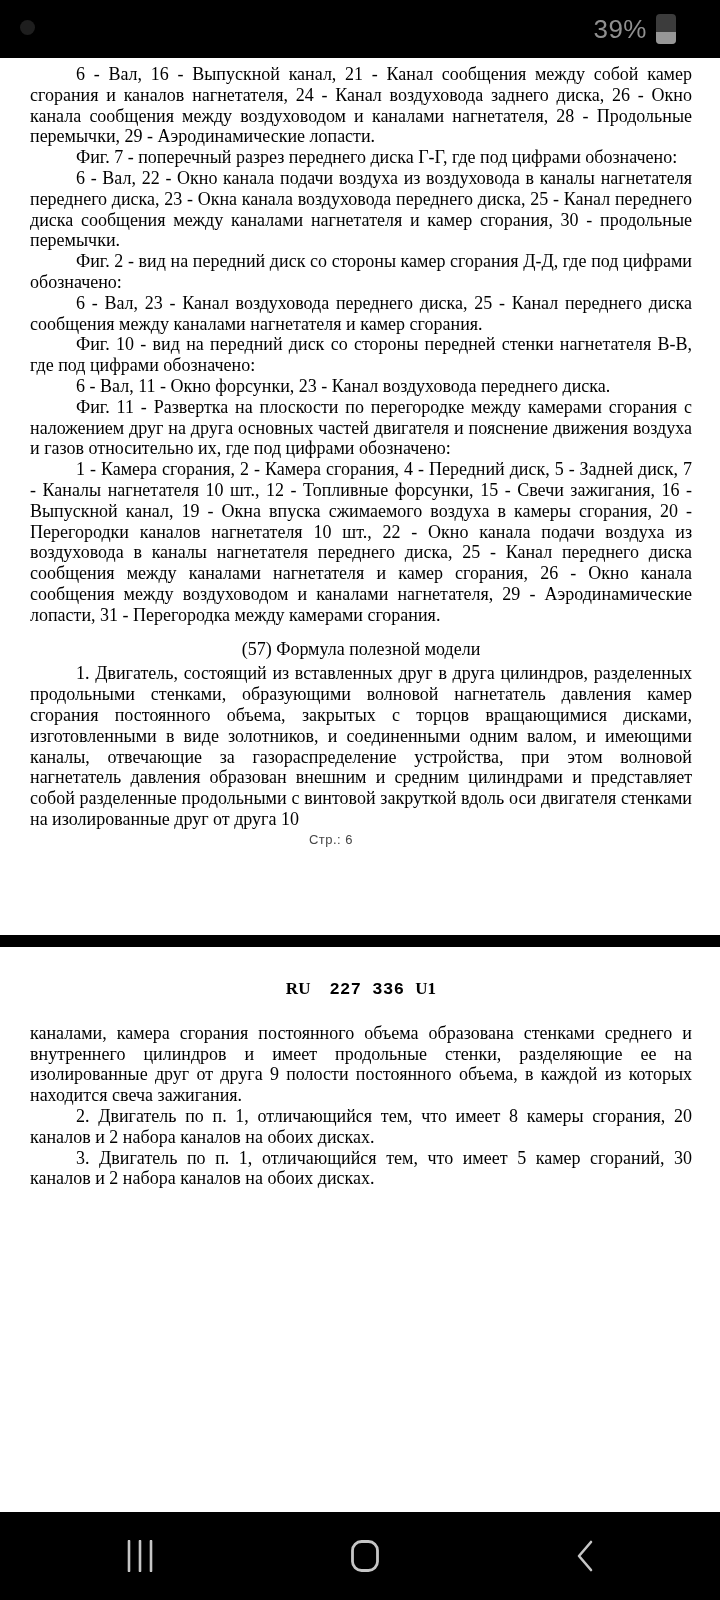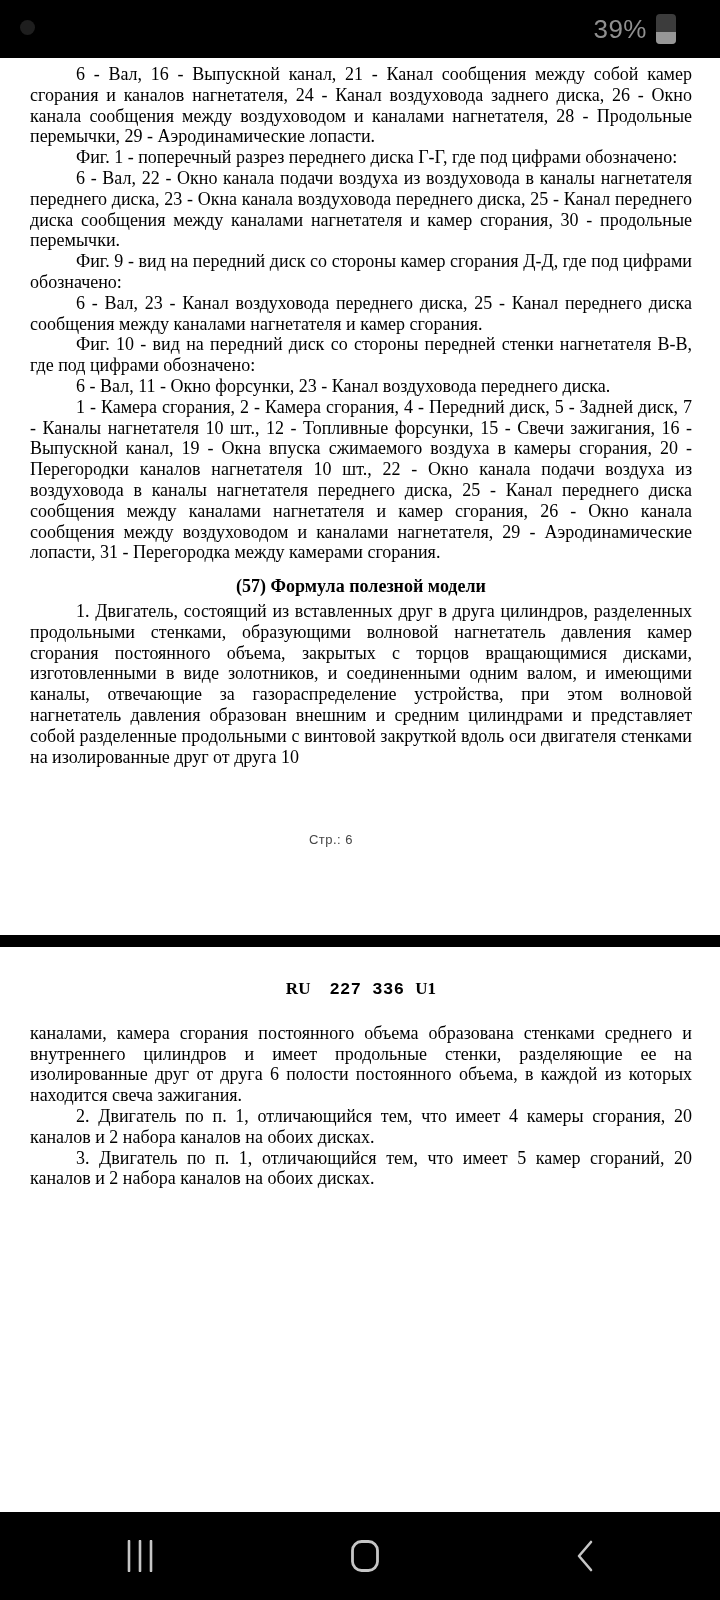--- a/index.html
+++ b/index.html
@@ -19,21 +19,21 @@
 
   
   .doc-viewport { flex:1 1 auto; background:#1d4ed8; }
   .doc-page { background:#fff; color:#000;
               font-family:"Liberation Serif","DejaVu Serif",serif;
               font-size:18px; line-height:20.8px; text-align:justify; }
   .page1 { height:877px; padding:6px 28px 0 30px; position:relative; overflow:hidden; }
   .page2 { height:565px; padding:32px 28px 0 30px; overflow:hidden; }
   .para { margin:0; }
   .indent { text-indent:46px; }
-  .claims-heading { margin:13px 0 4px 0; font-weight:700; font-size:18px;
+  .claims-heading { margin:13px 0 4px 0; font-weight:400; font-size:18px;
                     text-align:center; text-indent:0; }
   .page-footer { position:absolute; bottom:84px; left:0; right:58px; text-align:center;
                  font-family:"Liberation Sans","DejaVu Sans",sans-serif;
                  font-size:13px; color:#454545; letter-spacing:.5px; }
   .page-divider { height:12px; background:#000; }
   .patent-header { display:flex; justify-content:center; align-items:baseline;
                    font-weight:700; font-size:17px; margin-bottom:22px; }
   .patent-header .hdr-country { margin-right:19px; }
   .patent-header .hdr-number { margin-right:11px; letter-spacing:.5px;font-family:Liberation Mono, monospace; }
 
@@ -55,43 +55,44 @@
       <span class="battery-icon">
         <i class="battery-fill"></i>
       </span>
     </div>
   </div>
 
   <div class="doc-viewport">
 
     <section class="doc-page page1">
       <p class="para indent">6 - Вал, 16 - Выпускной канал, 21 - Канал сообщения между собой камер сгорания и каналов нагнетателя, 24 - Канал воздуховода заднего диска, 26 - Окно канала сообщения между воздуховодом и каналами нагнетателя, 28 - Продольные перемычки, 29 - Аэродинамические лопасти.</p>
-      <p class="para indent">Фиг. 1 - поперечный разрез переднего диска Г-Г, где под цифрами обозначено:</p>
+      <p class="para indent">Фиг. 7 - поперечный разрез переднего диска Г-Г, где под цифрами обозначено:</p>
       <p class="para indent">6 - Вал, 22 - Окно канала подачи воздуха из воздуховода в каналы нагнетателя переднего диска, 23 - Окна канала воздуховода переднего диска, 25 - Канал переднего диска сообщения между каналами нагнетателя и камер сгорания, 30 - продольные перемычки.</p>
-      <p class="para indent">Фиг. 9 - вид на передний диск со стороны камер сгорания Д-Д, где под цифрами обозначено:</p>
+      <p class="para indent">Фиг. 2 - вид на передний диск со стороны камер сгорания Д-Д, где под цифрами обозначено:</p>
       <p class="para indent">6 - Вал, 23 - Канал воздуховода переднего диска, 25 - Канал переднего диска сообщения между каналами нагнетателя и камер сгорания.</p>
       <p class="para indent">Фиг. 10 - вид на передний диск со стороны передней стенки нагнетателя В-В, где под цифрами обозначено:</p>
       <p class="para indent">6 - Вал, 11 - Окно форсунки, 23 - Канал воздуховода переднего диска.</p>
+      <p class="para indent">Фиг. 11 - Развертка на плоскости по перегородке между камерами сгорания с наложением друг на друга основных частей двигателя и пояснение движения воздуха и газов относительно их, где под цифрами обозначено:</p>
       <p class="para indent">1 - Камера сгорания, 2 - Камера сгорания, 4 - Передний диск, 5 - Задней диск, 7 - Каналы нагнетателя 10 шт., 12 - Топливные форсунки, 15 - Свечи зажигания, 16 - Выпускной канал, 19 - Окна впуска сжимаемого воздуха в камеры сгорания, 20 - Перегородки каналов нагнетателя 10 шт., 22 - Окно канала подачи воздуха из воздуховода в каналы нагнетателя переднего диска, 25 - Канал переднего диска сообщения между каналами нагнетателя и камер сгорания, 26 - Окно канала сообщения между воздуховодом и каналами нагнетателя, 29 - Аэродинамические лопасти, 31 - Перегородка между камерами сгорания.</p>
       <h2 class="claims-heading">(57) Формула полезной модели</h2>
       <p class="para indent">1. Двигатель, состоящий из вставленных друг в друга цилиндров, разделенных продольными стенками, образующими волновой нагнетатель давления камер сгорания постоянного объема, закрытых с торцов вращающимися дисками, изготовленными в виде золотников, и соединенными одним валом, и имеющими каналы, отвечающие за газораспределение устройства, при этом волновой нагнетатель давления образован внешним и средним цилиндрами и представляет собой разделенные продольными с винтовой закруткой вдоль оси двигателя стенками на изолированные друг от друга 10</p>
       <div class="page-footer">Стр.: 6</div>
     </section>
 
     <div class="page-divider"></div>
 
     <section class="doc-page page2">
       <div class="patent-header">
         <span class="hdr-country">RU</span>
         <span class="hdr-number">227 336</span>
         <span class="hdr-kind">U1</span>
       </div>
-      <p class="para">каналами, камера сгорания постоянного объема образована стенками среднего и внутреннего цилиндров и имеет продольные стенки, разделяющие ее на изолированные друг от друга 6 полости постоянного объема, в каждой из которых находится свеча зажигания.</p>
-      <p class="para indent">2. Двигатель по п. 1, отличающийся тем, что имеет 4 камеры сгорания, 20 каналов и 2 набора каналов на обоих дисках.</p>
-      <p class="para indent">3. Двигатель по п. 1, отличающийся тем, что имеет 5 камер сгораний, 20 каналов и 2 набора каналов на обоих дисках.</p>
+      <p class="para">каналами, камера сгорания постоянного объема образована стенками среднего и внутреннего цилиндров и имеет продольные стенки, разделяющие ее на изолированные друг от друга 9 полости постоянного объема, в каждой из которых находится свеча зажигания.</p>
+      <p class="para indent">2. Двигатель по п. 1, отличающийся тем, что имеет 8 камеры сгорания, 20 каналов и 2 набора каналов на обоих дисках.</p>
+      <p class="para indent">3. Двигатель по п. 1, отличающийся тем, что имеет 5 камер сгораний, 30 каналов и 2 набора каналов на обоих дисках.</p>
     </section>
 
   </div>
 
   <div class="nav-bar">
     <button class="nav-btn">
       <svg width="28" height="32" viewBox="0 0 28 32">
         <line x1="3" y1="1" x2="3" y2="31" stroke="#c6c6c6" stroke-width="2.6" stroke-linecap="round"></line>
         <line x1="14" y1="1" x2="14" y2="31" stroke="#c6c6c6" stroke-width="2.6" stroke-linecap="round"></line>
         <line x1="25" y1="1" x2="25" y2="31" stroke="#c6c6c6" stroke-width="2.6" stroke-linecap="round"></line>

